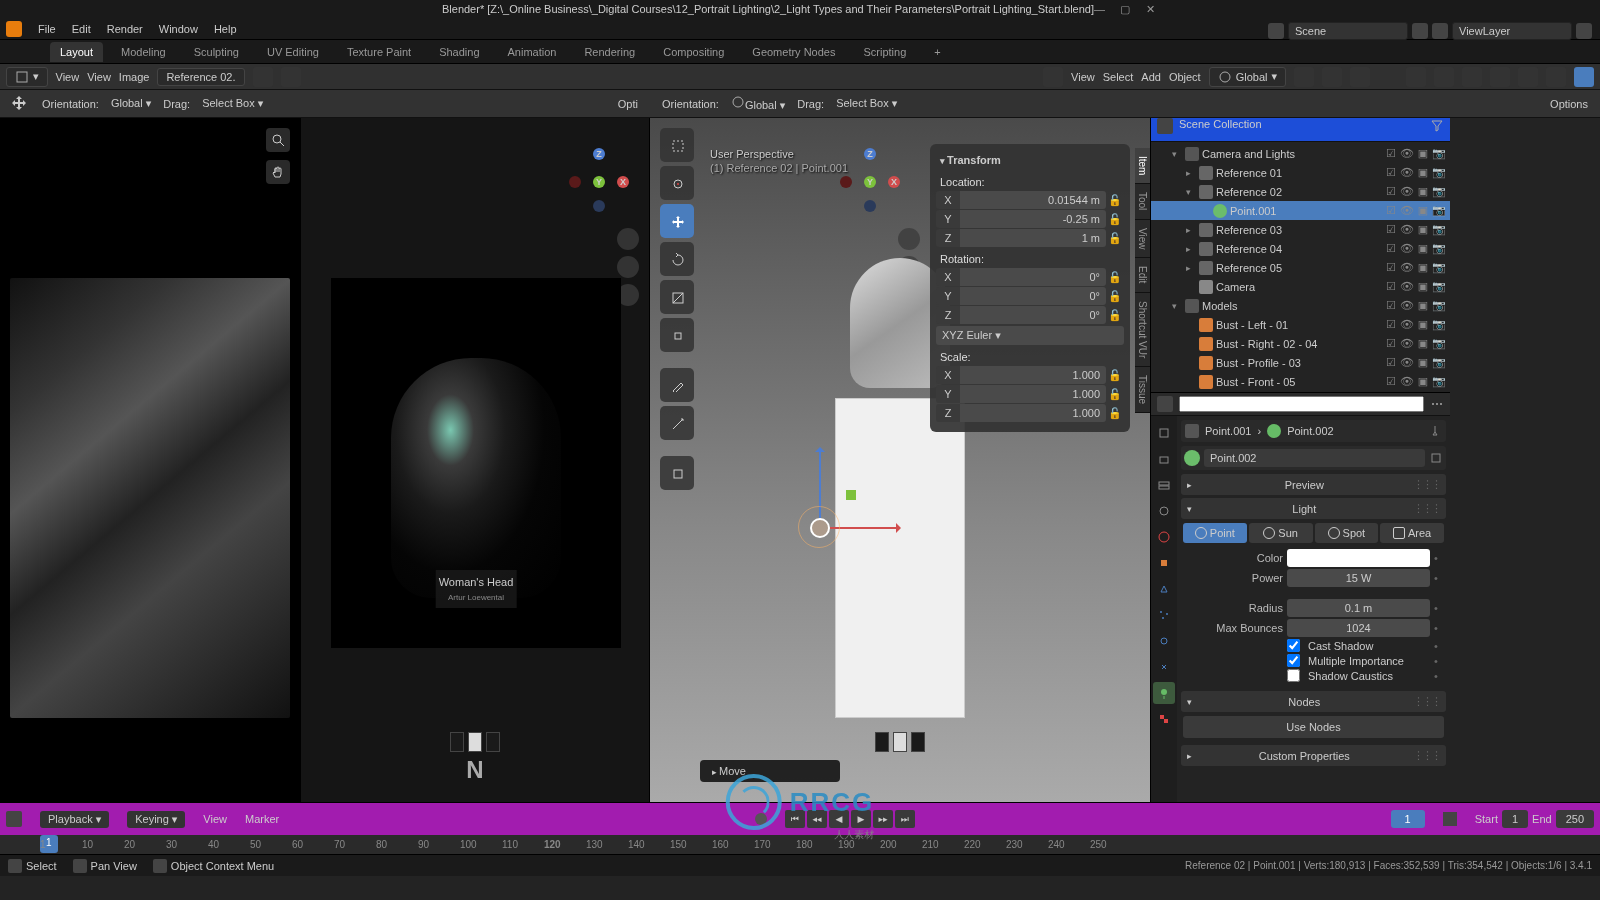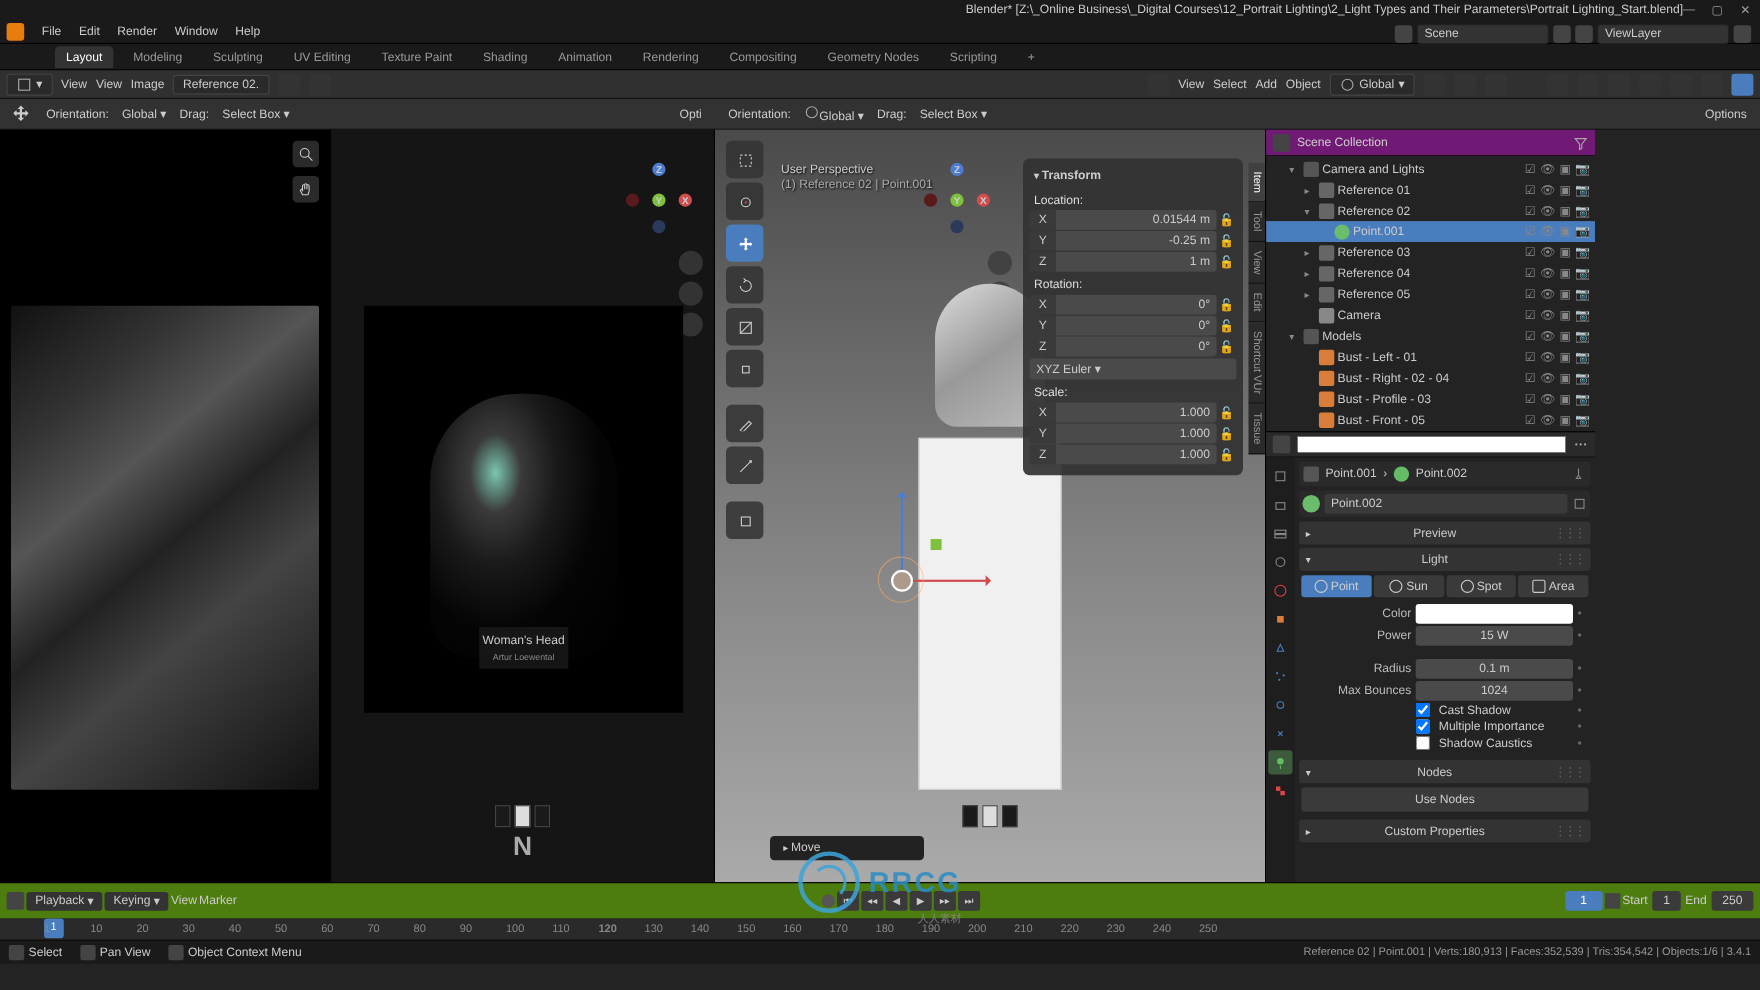--- a/index.html
+++ b/index.html
@@ -1,17 +1,17 @@
 <!DOCTYPE html>
 <html><head>
 <meta charset="utf-8">
 <style>
 *{margin:0;padding:0;box-sizing:border-box;font-family:Arial,sans-serif;font-size:11px;color:#ccc;user-select:none}
 body{background:#232323;width:1600px;height:900px;overflow:hidden}
-.title-bar{height:18px;background:#1a1a1a;display:flex;align-items:center;padding:0 6px;justify-content:flex-end}
+.title-bar{height:18px;background:#1a1a1a;display:flex;align-items:center;padding:0 6px;justify-content:center}
 .title-bar .buttons{display:flex;gap:14px}
 .title-bar .btn{width:12px;height:12px;color:#999;cursor:pointer}
 .menu-bar{height:22px;background:#1a1a1a;display:flex;align-items:center;padding:0 6px;gap:16px;border-bottom:1px solid #000}
 .blender-logo{width:16px;height:16px;background:#e87d0d;border-radius:3px}
 .top-tabs{height:24px;background:#1a1a1a;display:flex;align-items:center;padding-left:50px;gap:8px;border-bottom:1px solid #000}
 .top-tabs .tab{padding:4px 10px;color:#999;cursor:pointer}
 .top-tabs .tab.active{background:#333;color:#fff;border-radius:4px 4px 0 0}
 .scene-row{position:absolute;top:22px;right:8px;display:flex;align-items:center;gap:4px;z-index:5}
 .scene-row .icon{width:16px;height:16px;background:#444;border-radius:3px}
 .scene-row input{background:#333;border:1px solid #222;color:#ccc;padding:2px 6px;width:120px;border-radius:3px}
@@ -75,21 +75,21 @@
 .transform-panel .axis-label{width:24px;text-align:center;background:#3a3a3a;padding:3px 0;border-radius:3px 0 0 3px}
 .transform-panel .value{flex:1;background:#4a4a4a;padding:3px 6px;text-align:right;border-radius:0 3px 3px 0}
 .transform-panel .link{width:18px;text-align:center;color:#888;cursor:pointer}
 .transform-panel .rot-mode{background:#4a4a4a;padding:3px 6px;border-radius:3px;margin:2px 0}
 .side-tabs{position:absolute;top:30px;right:0;display:flex;flex-direction:column;z-index:5}
 .side-tabs .st{writing-mode:vertical-rl;padding:8px 2px;background:#2a2a2a;color:#999;font-size:10px;border-bottom:1px solid #111;cursor:pointer}
 .side-tabs .st.active{background:#404040;color:#fff}
 .move-popup{position:absolute;bottom:20px;left:50px;background:rgba(20,20,20,.9);padding:5px 12px;border-radius:4px;width:140px}
 .move-popup::before{content:'▸ ';font-size:9px}
 .outliner-col{width:300px;background:#232323;display:flex;flex-direction:column;border-left:1px solid #000}
-.outliner-header{height:24px;background:#701a75;display:flex;align-items:center;padding:0 6px;gap:6px;border-bottom:1px solid #111}
+.outliner-header{height:24px;background:#1d4ed8;display:flex;align-items:flex-start;padding:0 6px;gap:6px;border-bottom:1px solid #111}
 .outliner-tree{flex:0 0 250px;overflow:hidden;padding:2px 0}
 .tree-item{display:flex;align-items:center;height:19px;padding:0 4px;gap:3px;cursor:pointer}
 .tree-item.selected{background:#4a7dbd}
 .tree-item .indent{display:inline-block}
 .tree-item .disclosure{width:10px;color:#888;font-size:9px}
 .tree-item .icon{width:14px;height:14px;border-radius:2px}
 .tree-item .icon.collection{background:#555}
 .tree-item .icon.empty{background:#666}
 .tree-item .icon.light{background:#6bbd6b;border-radius:50%}
 .tree-item .icon.camera{background:#888}
@@ -120,21 +120,21 @@
 .light-type .icon{width:12px;height:12px;border:1px solid #ccc;border-radius:50%}
 .prop-row{display:flex;align-items:center;margin:2px 0;gap:4px}
 .prop-row .label{width:100px;text-align:right;color:#bbb}
 .prop-row .value{flex:1;background:#4a4a4a;padding:3px 6px;border-radius:3px;text-align:center}
 .prop-row .value.color{background:#fff;height:18px}
 .prop-row .anim{width:10px;color:#666;cursor:pointer}
 .prop-row.checkbox{padding-left:104px}
 .prop-row.checkbox input{margin-right:4px}
 .use-nodes-btn{width:100%;padding:5px;background:#3a3a3a;border-radius:3px;text-align:center;cursor:pointer}
 .timeline-area{height:52px;background:#232323;border-top:1px solid #000;display:flex;flex-direction:column;position:relative}
-.timeline-header{height:26px;display:flex;align-items:center;padding:16px 6px;gap:2px;background:#4d7c0f}
+.timeline-header{height:26px;display:flex;align-items:center;padding:16px 6px;gap:18px;background:#a21caf}
 .timeline-header .sel{background:#333;padding:2px 8px;border-radius:3px;display:flex;align-items:center;gap:3px}
 .timeline-header .transport{display:flex;gap:2px;margin-left:auto;margin-right:auto}
 .timeline-header .tbtn{width:20px;height:18px;background:#3a3a3a;border-radius:2px;cursor:pointer;display:flex;align-items:center;justify-content:center;font-size:9px}
 .timeline-header .frame-input{background:#4a7dbd;padding:3px 14px;border-radius:3px;color:#fff}
 .timeline-header .range{display:flex;gap:4px;align-items:center}
 .timeline-header .range .num{background:#3a3a3a;padding:3px 10px;border-radius:3px}
 .timeline-ruler{height:26px;background:#2a2a2a;position:relative;display:flex;align-items:center}
 .timeline-ruler .tick{position:absolute;font-size:10px;color:#888;top:4px}
 .timeline-ruler .playhead{position:absolute;left:40px;top:0;bottom:0;background:#4a7dbd;padding:2px 6px;border-radius:3px;color:#fff;font-size:10px;height:18px}
 .status-bar{height:22px;background:#1a1a1a;display:flex;align-items:center;padding:0 8px;gap:16px;border-top:1px solid #000}

